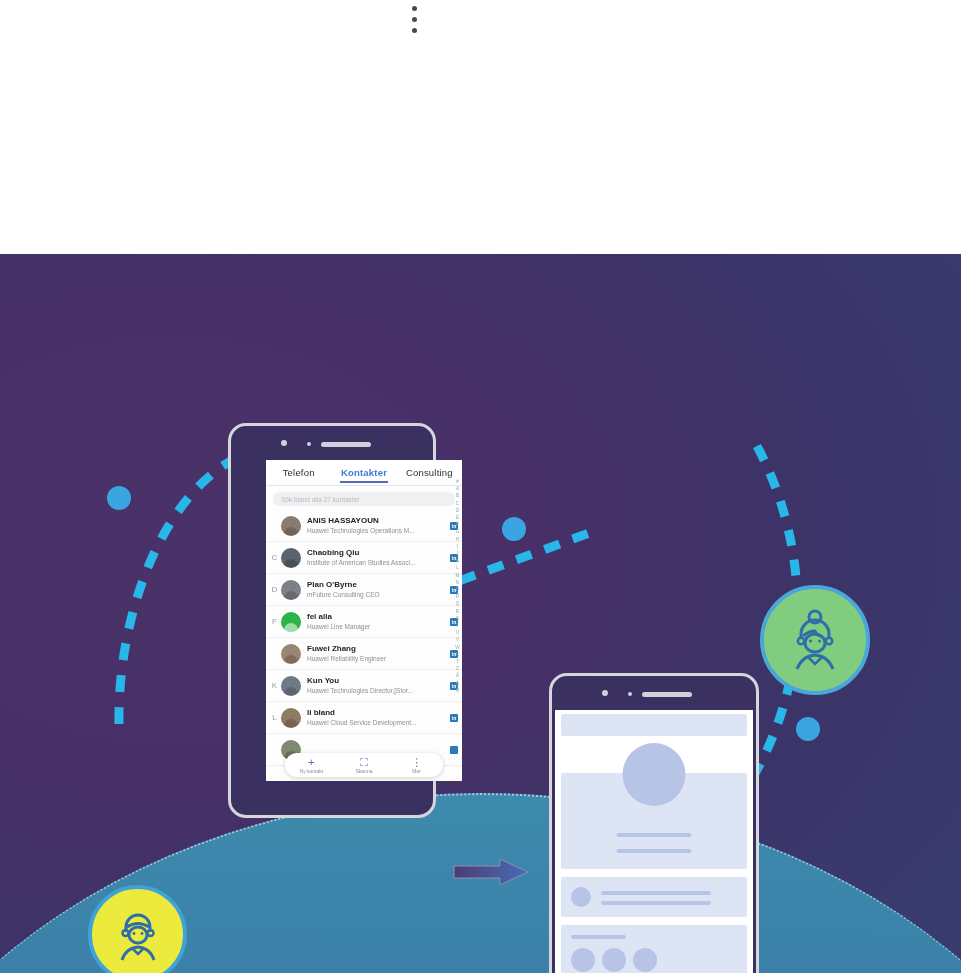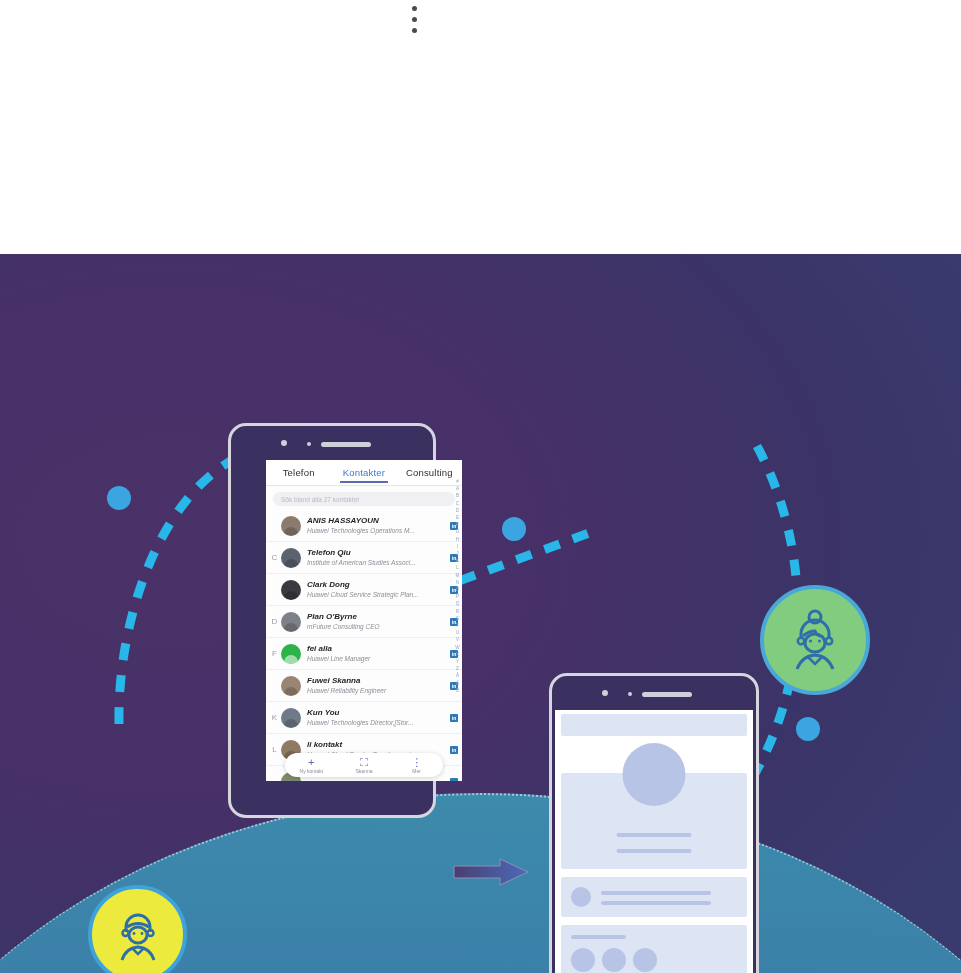--- a/index.html
+++ b/index.html
@@ -45,38 +45,38 @@
   #phone-left { left:228px; top:169px; width:208px; height:395px; }
   .bezel-top { position:absolute; left:0; top:0; width:100%; height:34px; }
   .bezel-top .dot-l { position:absolute; left:50px; top:14px; width:6px; height:6px; border-radius:50%; background:#cfd0da; }
   .bezel-top .dot-s { position:absolute; left:76px; top:16px; width:4px; height:4px; border-radius:50%; background:#cfd0da; }
   .bezel-top .speaker { position:absolute; left:90px; top:16px; width:50px; height:5px; border-radius:3px; background:#cfd0da; }
   .screen-left { position:absolute; left:3px; top:34px; width:196px; height:321px; background:#fdfdfd; overflow:hidden;margin-left:32px; }
 
   
   .tabs { display:flex; height:26px; align-items:center; border-bottom:1px solid #e6e6ea; background:#fff; }
   .tab { flex:1; text-align:center; font-size:9.5px; color:#2d2d35; letter-spacing:.2px; position:relative; }
-  .tab.active { color:#3a7bd5; font-weight:normal; }
+  .tab.active { color:#3a7bd5; font-weight:bold; }
   .tab.active::after { content:""; position:absolute; left:14%; right:14%; bottom:-5px; height:2px; background:#5a6bb5; }
 
   .searchbar {
     margin:6px 7px 4px; height:14px; border-radius:8px; background:#f0f0f3;
     display:flex; align-items:center; padding:0 8px;
     font-size:6.5px; color:#b9b9c2; white-space:nowrap; overflow:hidden;
   }
 
   
   .clist { position:relative; }
   .crow { display:flex; align-items:center; height:32px; padding:0 4px 0 2px; border-bottom:1px solid #efeff2; position:relative; }
   .cidx { width:13px; font-size:8px; color:#9a9aa4; text-align:center; flex:none; }
   .cav { width:20px; height:20px; border-radius:50%; flex:none; margin-right:6px; background:#b9bcc6; overflow:hidden; position:relative; }
   .cav::after { content:""; position:absolute; left:3px; top:11px; width:14px; height:14px; border-radius:50% 50% 0 0; background:rgba(0,0,0,.18); }
   .cav.green { background:#2cb34a; }
   .cav.green::after { background:rgba(255,255,255,.55); }
-  .ctext { flex:1; min-width:0;font-style:italic; }
+  .ctext { flex:1; min-width:0; }
   .cname { font-size:8px; color:#23232b; font-weight:bold; line-height:10px; white-space:nowrap; overflow:hidden; text-overflow:ellipsis; }
   .cdesc { font-size:6.5px; color:#8e8e99; line-height:9px; white-space:nowrap; overflow:hidden; text-overflow:ellipsis; }
   .cbadge { width:8px; height:8px; background:#2a7ab9; border-radius:1px; flex:none; margin-left:3px;
             color:#fff; font-size:5px; line-height:8px; text-align:center; font-weight:bold; }
 
   
   .alpha { position:absolute; right:0; top:18px; width:9px; display:flex; flex-direction:column; align-items:center;
            font-size:4.6px; color:#9aa0c4; line-height:7.2px; }
 
   
@@ -169,35 +169,26 @@
             <div class="cname">ANIS HASSAYOUN</div>
             <div class="cdesc">Huawei Technologies Operations M...</div>
           </div>
           <div class="cbadge">in</div>
         </div>
 
         <div class="crow">
           <div class="cidx">C</div>
           <div class="cav" style="background:#5c6370"></div>
           <div class="ctext">
-            <div class="cname">Telefon Qiu</div>
+            <div class="cname">Chaobing Qiu</div>
             <div class="cdesc">Institute of American Studies Associ...</div>
           </div>
           <div class="cbadge">in</div>
         </div>
 
-        <div class="crow">
-          <div class="cidx"></div>
-          <div class="cav" style="background:#3a3a40"></div>
-          <div class="ctext">
-            <div class="cname">Clark Dong</div>
-            <div class="cdesc">Huawei Cloud Service Strategic Plan...</div>
-          </div>
-          <div class="cbadge">in</div>
-        </div>
 
         <div class="crow">
           <div class="cidx">D</div>
           <div class="cav" style="background:#7e8088"></div>
           <div class="ctext">
             <div class="cname">Plan O'Byrne</div>
             <div class="cdesc">mFuture Consulting CEO</div>
           </div>
           <div class="cbadge">in</div>
         </div>
@@ -209,41 +200,41 @@
             <div class="cname">fei alla</div>
             <div class="cdesc">Huawei Line Manager</div>
           </div>
           <div class="cbadge">in</div>
         </div>
 
         <div class="crow">
           <div class="cidx"></div>
           <div class="cav" style="background:#9a8572"></div>
           <div class="ctext">
-            <div class="cname">Fuwei Skanna</div>
+            <div class="cname">Fuwei Zhang</div>
             <div class="cdesc">Huawei Reliability Engineer</div>
           </div>
           <div class="cbadge">in</div>
         </div>
 
         <div class="crow">
           <div class="cidx">K</div>
           <div class="cav" style="background:#6f7a88"></div>
           <div class="ctext">
             <div class="cname">Kun You</div>
             <div class="cdesc">Huawei Technologies Director,[Stor...</div>
           </div>
           <div class="cbadge">in</div>
         </div>
 
         <div class="crow">
           <div class="cidx">L</div>
           <div class="cav" style="background:#8f7a64"></div>
           <div class="ctext">
-            <div class="cname">li kontakt</div>
+            <div class="cname">li bland</div>
             <div class="cdesc">Huawei Cloud Service Development...</div>
           </div>
           <div class="cbadge">in</div>
         </div>
 
         <div class="crow">
           <div class="cidx"></div>
           <div class="cav" style="background:#7d8a6e"></div>
           <div class="ctext">
             <div class="cname"></div>

